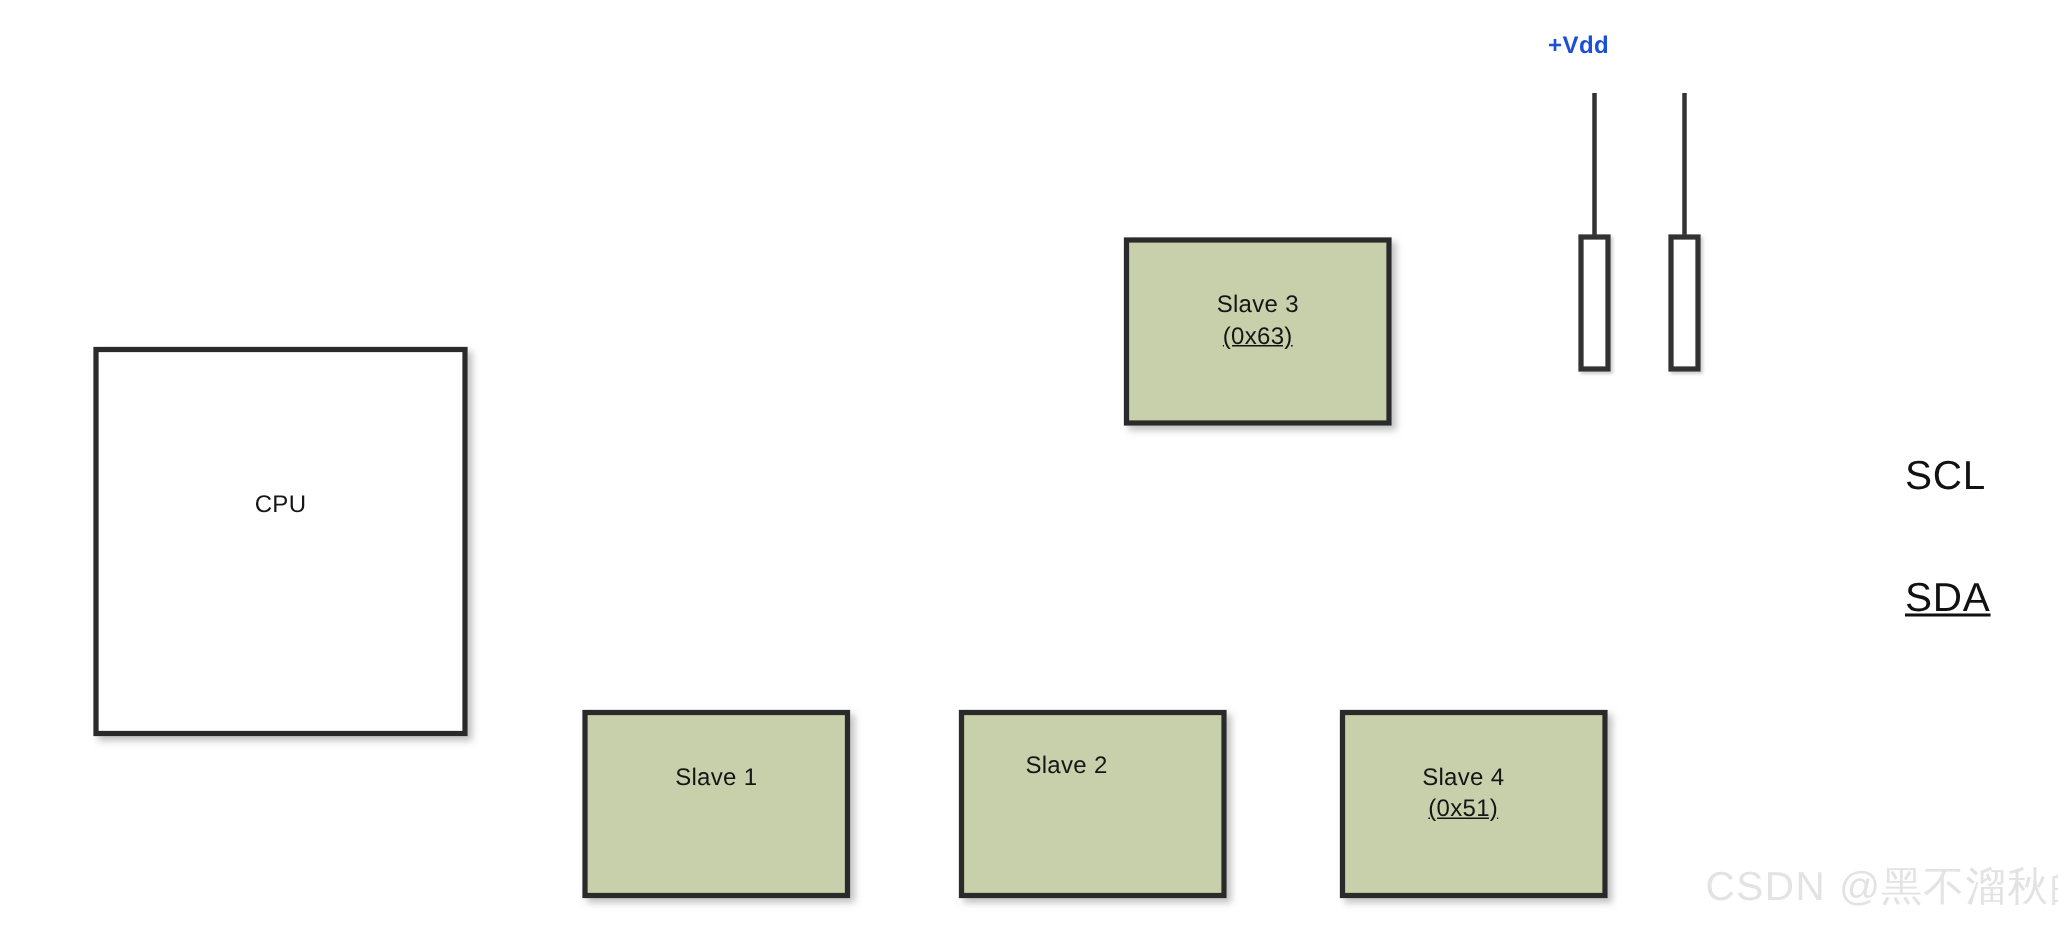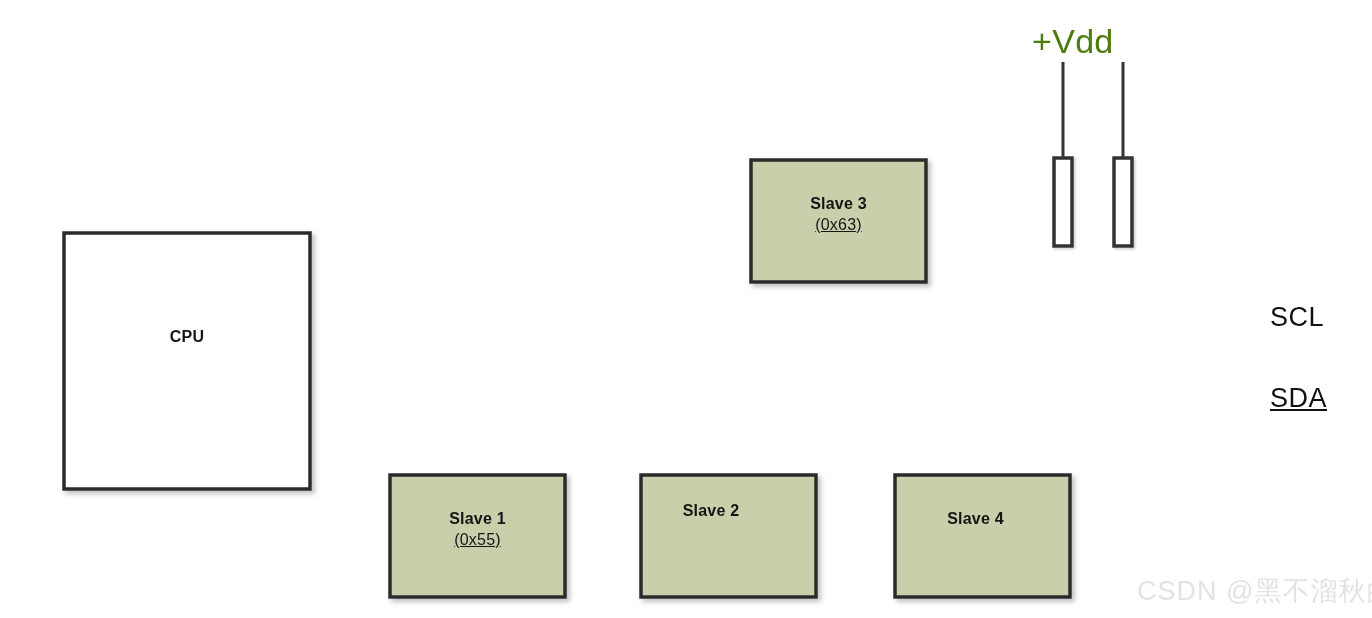--- a/index.html
+++ b/index.html
@@ -24,42 +24,42 @@
   }
   .blk-label {
     position: absolute;
     text-align: center;
     color: #151515;
     line-height: 1.32;
     pointer-events: none;
     white-space: nowrap;
   }
   .blk-label .l1 {
-    font-weight: bold;
+    font-weight: normal;
     font-size: 16px;
     letter-spacing: 0.2px;
   }
   .blk-label .l2 {
     font-weight: normal;
     font-size: 16px;
     letter-spacing: 0.2px;
     text-decoration: underline;
   }
   .bus-label {
     position: absolute;
     font-size: 27px;
     color: #111111;
     letter-spacing: 0.5px;
     white-space: nowrap;
   }
   .vdd-label {
     position: absolute;
-    font-size: 34px;
-    font-weight: normal;
-    color: #4d7c0f;
+    font-size: 16px;
+    font-weight: bold;
+    color: #1d4ed8;
     letter-spacing: 0.3px;
     white-space: nowrap;
   }
   .watermark {
     position: absolute;
     font-size: 27px;
     color: #e3e3e3;
     letter-spacing: 1px;
     white-space: nowrap;
   }
@@ -113,34 +113,34 @@
 
     <rect x="895" y="475" width="175" height="122" fill="#c8cfab" stroke="#2b2b2b" stroke-width="3.5" filter="url(#boxshadow)"></rect>
   </svg>
 
   <div class="blk-label" style="left:64px; top:326px; width:246px;">
     <div class="l1">CPU</div>
   </div>
 
   <div class="blk-label" style="left:390px; top:508px; width:175px;">
     <div class="l1">Slave 1</div>
-    <div class="l2">(0x55)</div>
   </div>
 
   <div class="blk-label" style="left:641px; top:500px; width:140px;">
     <div class="l1">Slave 2</div>
   </div>
 
   <div class="blk-label" style="left:751px; top:193px; width:175px;">
     <div class="l1">Slave 3</div>
     <div class="l2">(0x63)</div>
   </div>
 
   <div class="blk-label" style="left:895px; top:508px; width:161px;">
     <div class="l1">Slave 4</div>
+    <div class="l2">(0x51)</div>
   </div>
 
   <div class="bus-label" style="left:1270px; top:302px;text-align:right;">SCL</div>
 
   <div class="bus-label" style="left:1270px; top:383px;text-decoration:underline;">SDA</div>
 
   <div class="vdd-label" style="left:1032px; top:22px;">+Vdd</div>
 
   <div class="watermark" style="left:1137px; top:573px;">CSDN @黑不溜秋的</div>
 

